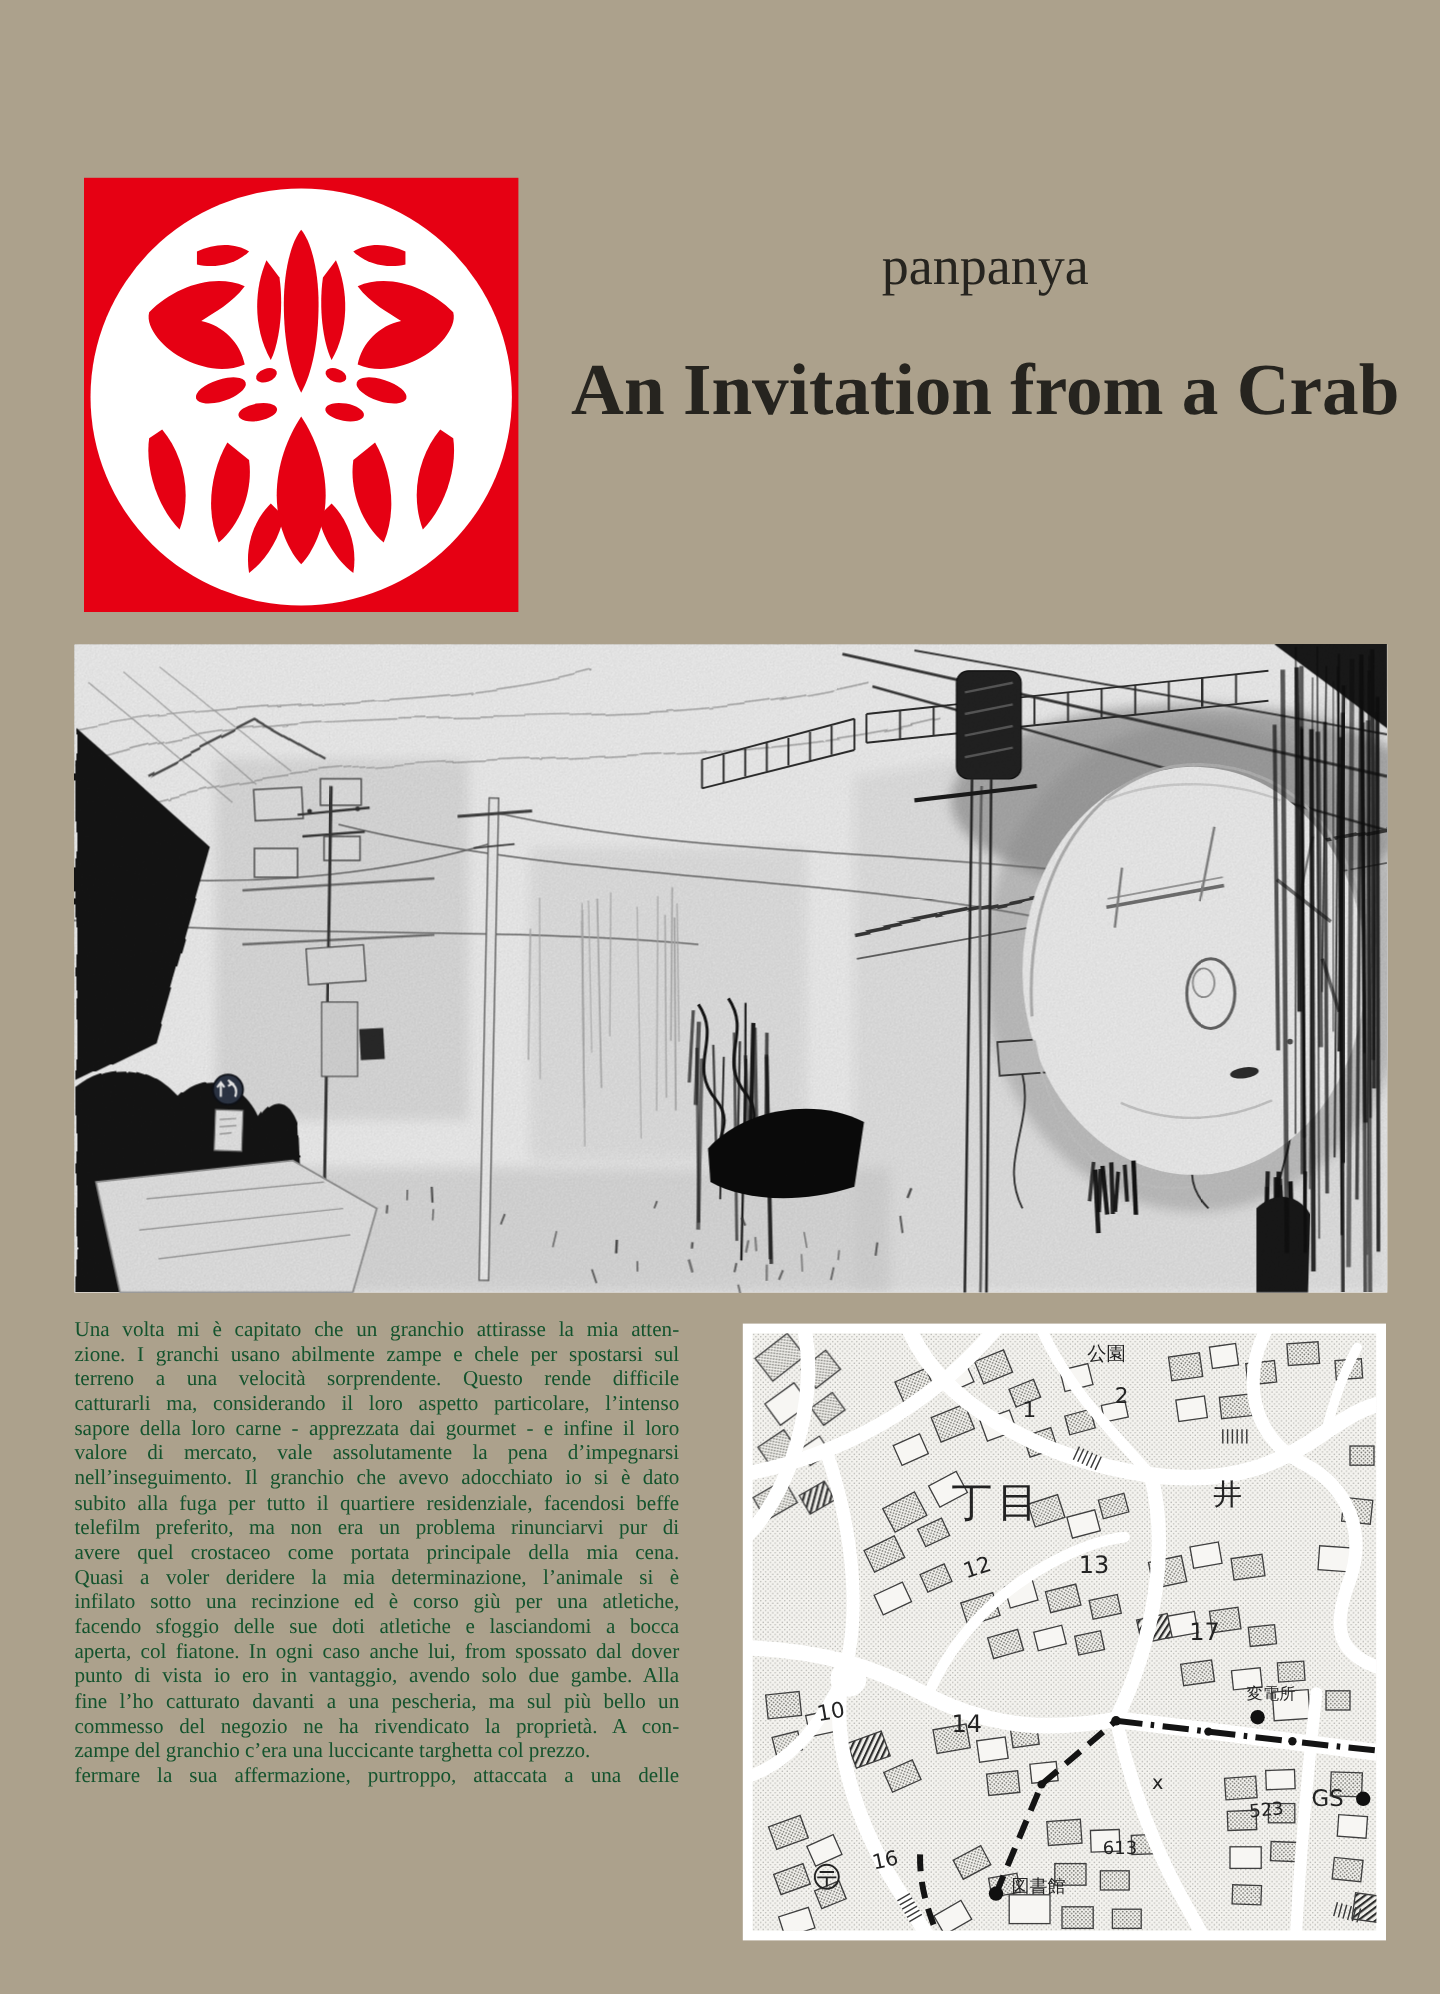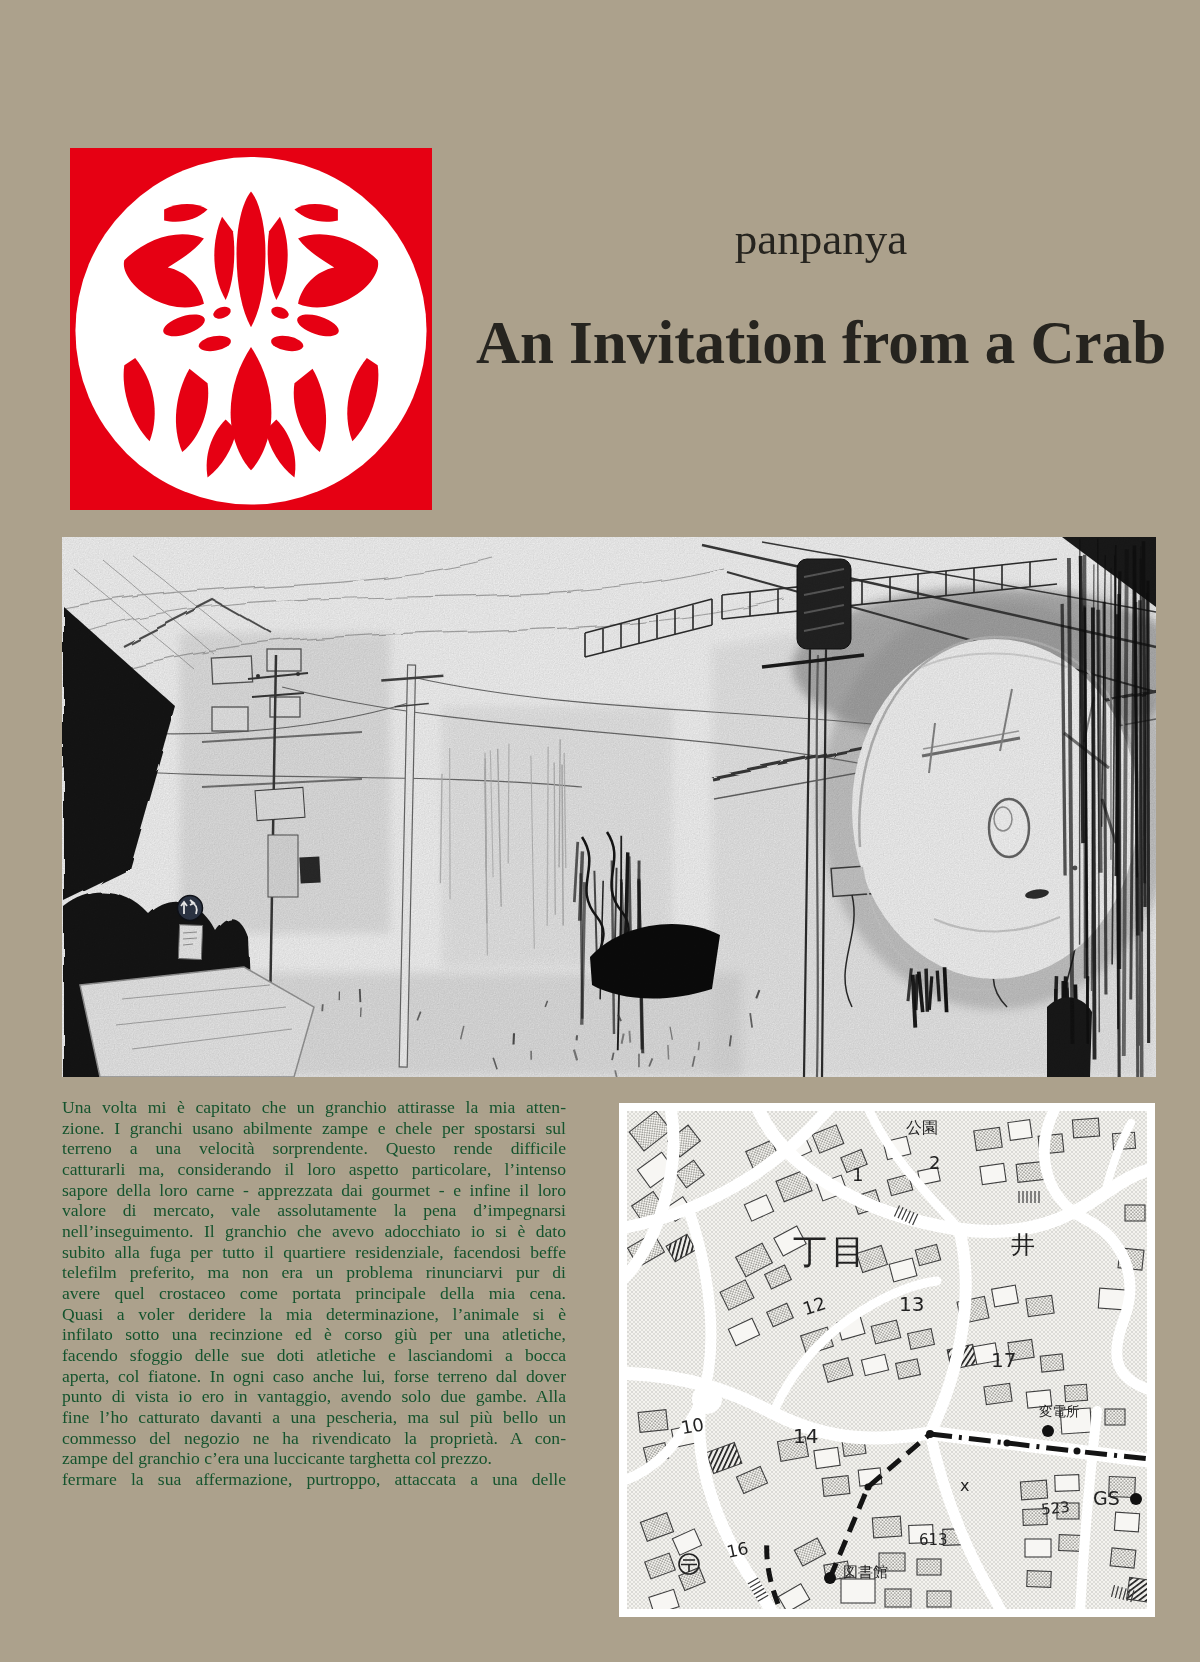--- a/index.html
+++ b/index.html
@@ -4,21 +4,21 @@
 <style>
   html,body{margin:0;padding:0;}
   .page{position:relative;width:1200px;height:1662px;background:#aca18c;
         font-family:"Liberation Serif",serif;overflow:hidden;}
 
   
   .logo{position:absolute;left:65px;top:148px;width:372px;height:362px;}
   .logo svg{display:block;width:100%;height:100%;}
 
   
-  .titles{position:absolute;left:442px;top:212px;width:758px;text-align:center;color:#26241f;}
+  .titles{position:absolute;left:442px;top:195px;width:758px;text-align:center;color:#26241f;}
   .author{font-size:45px;line-height:54px;font-weight:400;margin:0;}
   .book-title{font-size:61px;line-height:74px;font-weight:700;margin:40px 0 0 0;}
 
   
   .sketch{position:absolute;left:62px;top:537px;width:1094px;height:540px;background:#fdfdfd;}
   .sketch svg{display:block;width:100%;height:100%;}
 
   
   .story{position:absolute;left:62px;top:1097px;width:504px;color:#14532d;
          font-size:17.6px;line-height:20.65px;}
@@ -337,21 +337,21 @@
     <div class="jline">catturarli ma, considerando il loro aspetto particolare, l’intenso</div>
     <div class="jline">sapore della loro carne - apprezzata dai gourmet - e infine il loro</div>
     <div class="jline">valore di mercato, vale assolutamente la pena d’impegnarsi</div>
     <div class="jline">nell’inseguimento. Il granchio che avevo adocchiato io si è dato</div>
     <div class="jline">subito alla fuga per tutto il quartiere residenziale, facendosi beffe</div>
     <div class="jline">telefilm preferito, ma non era un problema rinunciarvi pur di</div>
     <div class="jline">avere quel crostaceo come portata principale della mia cena.</div>
     <div class="jline">Quasi a voler deridere la mia determinazione, l’animale si è</div>
     <div class="jline">infilato sotto una recinzione ed è corso giù per una atletiche,</div>
     <div class="jline">facendo sfoggio delle sue doti atletiche e lasciandomi a bocca</div>
-    <div class="jline">aperta, col fiatone. In ogni caso anche lui, forse terreno dal dover</div>
+    <div class="jline">aperta, col fiatone. In ogni caso anche lui, from spossato dal dover</div>
     <div class="jline">punto di vista io ero in vantaggio, avendo solo due gambe. Alla</div>
     <div class="jline">fine l’ho catturato davanti a una pescheria, ma sul più bello un</div>
     <div class="jline">commesso del negozio ne ha rivendicato la proprietà. A con-</div>
     <div class="jline last">zampe del granchio c’era una luccicante targhetta col prezzo.</div>
     <div class="jline">fermare la sua affermazione, purtroppo, attaccata a una delle</div>
   </div>
 
   <div class="map">
     <svg viewBox="0 0 520 498">
       <defs>

